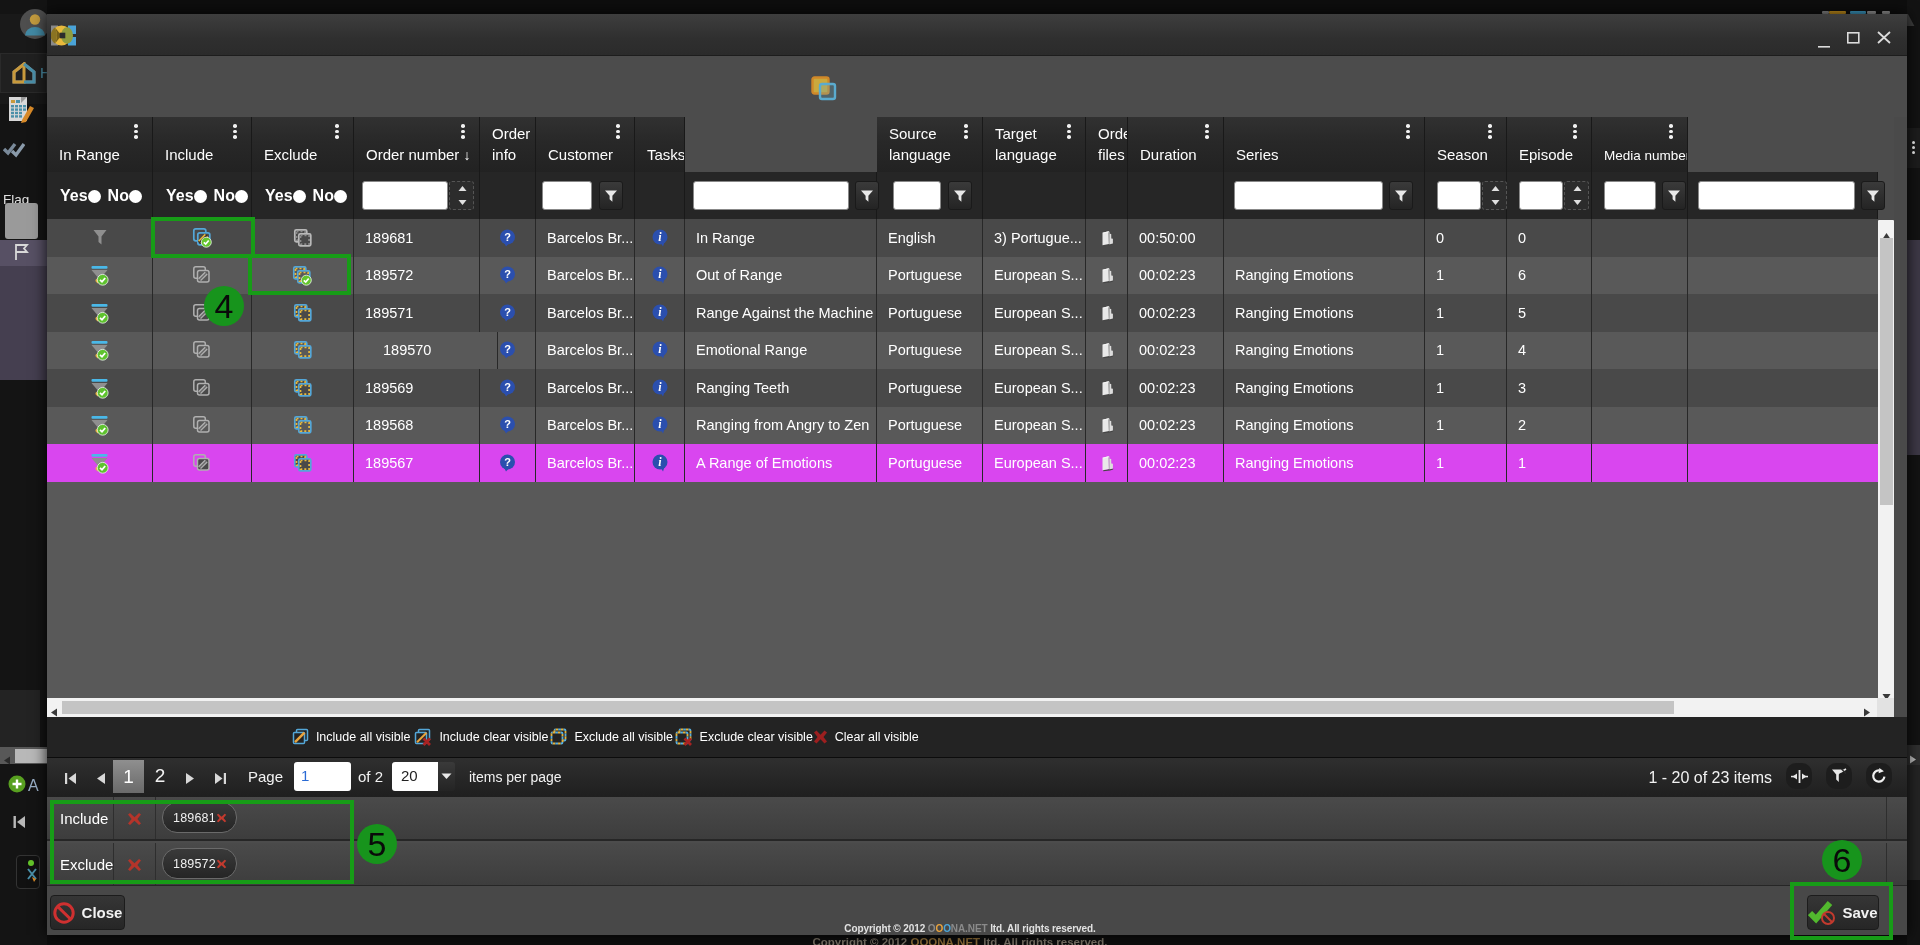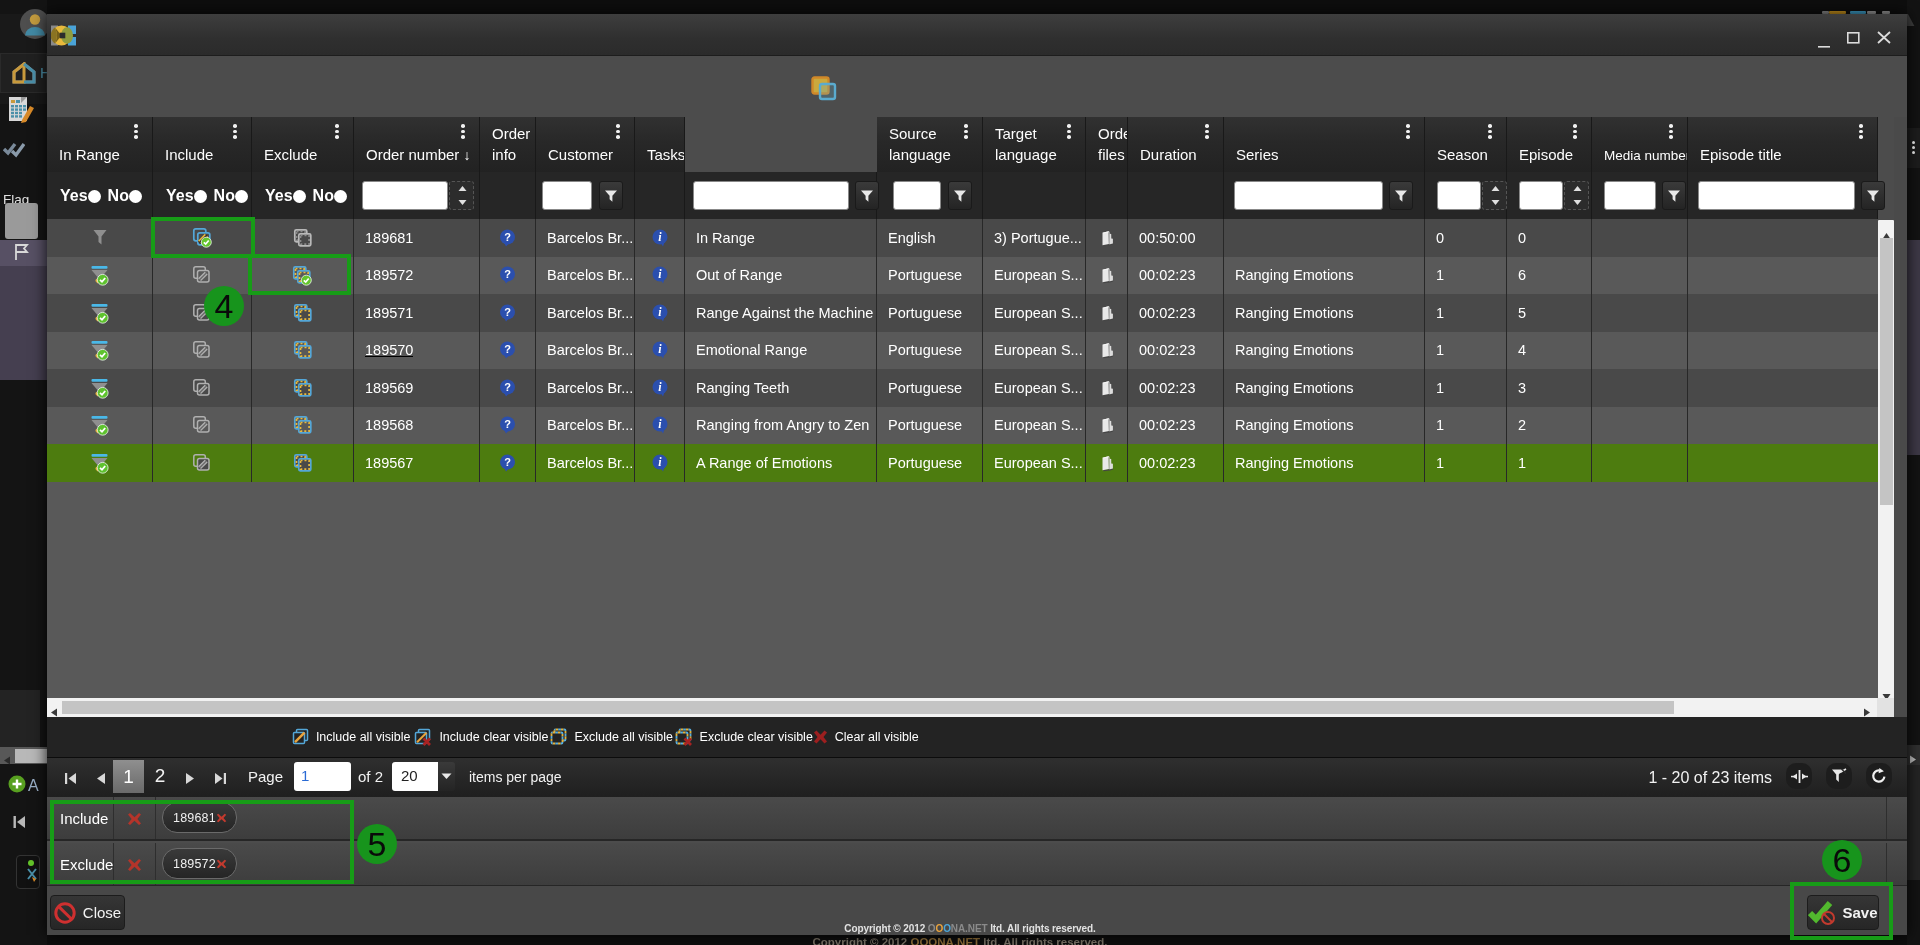--- a/index.html
+++ b/index.html
@@ -197,24 +197,20 @@
           <div style="position:absolute;right:14px;top:7px;"><div class="dots"><div class="dot"></div><div class="dot"></div><div class="dot"></div></div></div>
         </div>
 <div class="hcell" style="left:1460px;width:85px;">
           <div class="hname" style="">Episode</div>
           <div style="position:absolute;right:14px;top:7px;"><div class="dots"><div class="dot"></div><div class="dot"></div><div class="dot"></div></div></div>
         </div>
 <div class="hcell" style="left:1545px;width:96px;">
           <div class="hname" style="font-size:13.5px;">Media number</div>
           <div style="position:absolute;right:14px;top:7px;"><div class="dots"><div class="dot"></div><div class="dot"></div><div class="dot"></div></div></div>
         </div>
-<div class="hcell" style="left:1641px;width:190px;">
-          <div class="hname" style="">Episode title</div>
-          <div style="position:absolute;right:14px;top:7px;"><div class="dots"><div class="dot"></div><div class="dot"></div><div class="dot"></div></div></div>
-        </div>
 <div style="position:absolute;left:0;top:55px;width:1831px;height:47px;background:#262626;"></div>
 <div class="fcell" style="left:0px;width:106px;"></div>
 <div class="fcell" style="left:106px;width:99px;"></div>
 <div class="fcell" style="left:205px;width:102px;"></div>
 <div class="fcell" style="left:307px;width:126px;"></div>
 <div class="fcell" style="left:433px;width:56px;"></div>
 <div class="fcell" style="left:489px;width:99px;"></div>
 <div class="fcell" style="left:588px;width:50px;"></div>
 <div class="fcell" style="left:638px;width:192px;"></div>
 <div class="fcell" style="left:830px;width:106px;"></div>
@@ -584,21 +580,21 @@
 <div class="dcell" style="left:205px;width:102px;">
             <div class="cico">
               <svg width="20" height="20" viewBox="0 0 20 20" style="">
                 <rect x="1.8" y="1.8" width="12" height="12" rx="1.5" fill="#595959" stroke="#54a7d8" stroke-width="1.7"></rect>
                 <rect x="3.5" y="3.5" width="8.6" height="8.6" fill="none" stroke="#e8b93c" stroke-width="1.7" stroke-dasharray="2 2"></rect>
                 <rect x="5.8" y="5.8" width="12" height="12" rx="1.5" fill="#595959" stroke="#54a7d8" stroke-width="1.7"></rect>
                 <rect x="7.5" y="7.5" width="8.6" height="8.6" fill="none" stroke="#e8b93c" stroke-width="1.7" stroke-dasharray="2 2"></rect>
               </svg>
             </div>
           </div>
-<div class="dcell" style="left:307px;width:126px;text-decoration:underline;">
+<div class="dcell" style="left:325px;width:126px;">
             <div class="ctext">189570</div>
           </div>
 <div class="dcell" style="left:433px;width:56px;">
             <div class="cico">
               <svg width="17" height="18" viewBox="0 0 17 18" style="">
                 <circle cx="8.5" cy="8" r="7.5" fill="#2b4fae"></circle>
                 <path d="M5 13.5 l2 4 l3 -3.2 z" fill="#2b4fae"></path>
                 <text x="8.5" y="11.6" font-family="Liberation Sans,sans-serif" font-size="11" font-weight="bold" fill="#fff" text-anchor="middle">?</text>
               </svg>
             </div>
@@ -825,21 +821,21 @@
           </div>
 <div class="dcell" style="left:1378px;width:82px;">
             <div class="ctext">1</div>
           </div>
 <div class="dcell" style="left:1460px;width:85px;">
             <div class="ctext">2</div>
           </div>
 <div class="dcell" style="left:1545px;width:96px;"></div>
 <div class="dcell" style="left:1641px;width:190px;border-right:none;"></div>
 </div>
-<div class="drow" style="top:327.0px;height:37.5px;background:#4d7c0f;">
+<div class="drow" style="top:327.0px;height:37.5px;background:#d946ef;">
 <div class="dcell" style="left:0;width:106px;">
             <div class="cico">
               <svg width="19" height="22" viewBox="0 0 19 22" style="">
                 <rect x="1.5" y="2" width="16" height="2.8" rx="1" fill="#4ab8e8"></rect>
                 <path d="M1.5 6 h16 l-8 9.5 z" fill="#8f8f8f"></path>
                 <path d="M6.2 14.5 l2.6 3.2 l-1.2 1.8 l-2.2 -2.6 z" fill="#eab542"></path>
                 <circle cx="12.7" cy="15.8" r="5.4" fill="#5ec22e" stroke="#eef6ee" stroke-width="0.8"></circle>
                 <path d="M10 15.9 l2 1.9 l3.2 -3.8" stroke="#fff" stroke-width="1.8" fill="none"></path>
               </svg>
             </div>
@@ -1075,21 +1071,21 @@
           </svg>
         </div>
         <div style="position:absolute;left:1839px;top:0;width:1px;height:100%;background:#2e2e2e;"></div>
       </div>
 <div style="position:absolute;left:0px;top:872px;width:1860px;height:49px;background:#484848;"></div>
 <div style="position:absolute;left:3px;top:881px;width:75px;height:35px;background:linear-gradient(#363636,#262626);border:1px solid #1c1c1c;border-radius:4px;display:flex;align-items:center;justify-content:center;gap:7px;">
         <svg width="22" height="22" viewBox="0 0 22 22" style="">
           <circle cx="11" cy="11" r="9.2" fill="none" stroke="#cf3030" stroke-width="3"></circle>
           <path d="M4.8 4.6 L17.4 17" stroke="#cf3030" stroke-width="3"></path>
         </svg>
-        <span style="color:#f2f2f2;font-size:15px;font-weight:normal;">Close</span>
+        <span style="color:#f2f2f2;font-size:15px;font-weight:bold;">Close</span>
       </div>
 <div style="position:absolute;left:1760px;top:881px;width:72px;height:35px;background:linear-gradient(#363636,#262626);border:1px solid #1c1c1c;border-radius:4px;display:flex;align-items:center;justify-content:center;gap:4px;">
         <svg width="30" height="26" viewBox="0 0 30 26" style="">
           <path d="M2 13 l6 6 l14 -16" stroke="#52b82e" stroke-width="6" fill="none"></path>
           <circle cx="20" cy="18" r="6" fill="none" stroke="#c23a2e" stroke-width="2"></circle>
           <path d="M15.8 13.8 L24.2 22.2" stroke="#c23a2e" stroke-width="2"></path>
         </svg>
         <span style="color:#f2f2f2;font-size:15px;font-weight:bold;">Save</span>
       </div>
 <div style="position:absolute;left:-7px;top:909px;width:1860px;text-align:center;font-size:10px;font-weight:bold;color:#e2e2e2;letter-spacing:-0.1px;">Copyright © 2012 <span style="color:#8a8a8a">O</span><span style="color:#e8a33d">O</span><span style="color:#4da6d8">O</span><span style="color:#8a8a8a">NA.NET</span> ltd. All rights reserved.</div>

